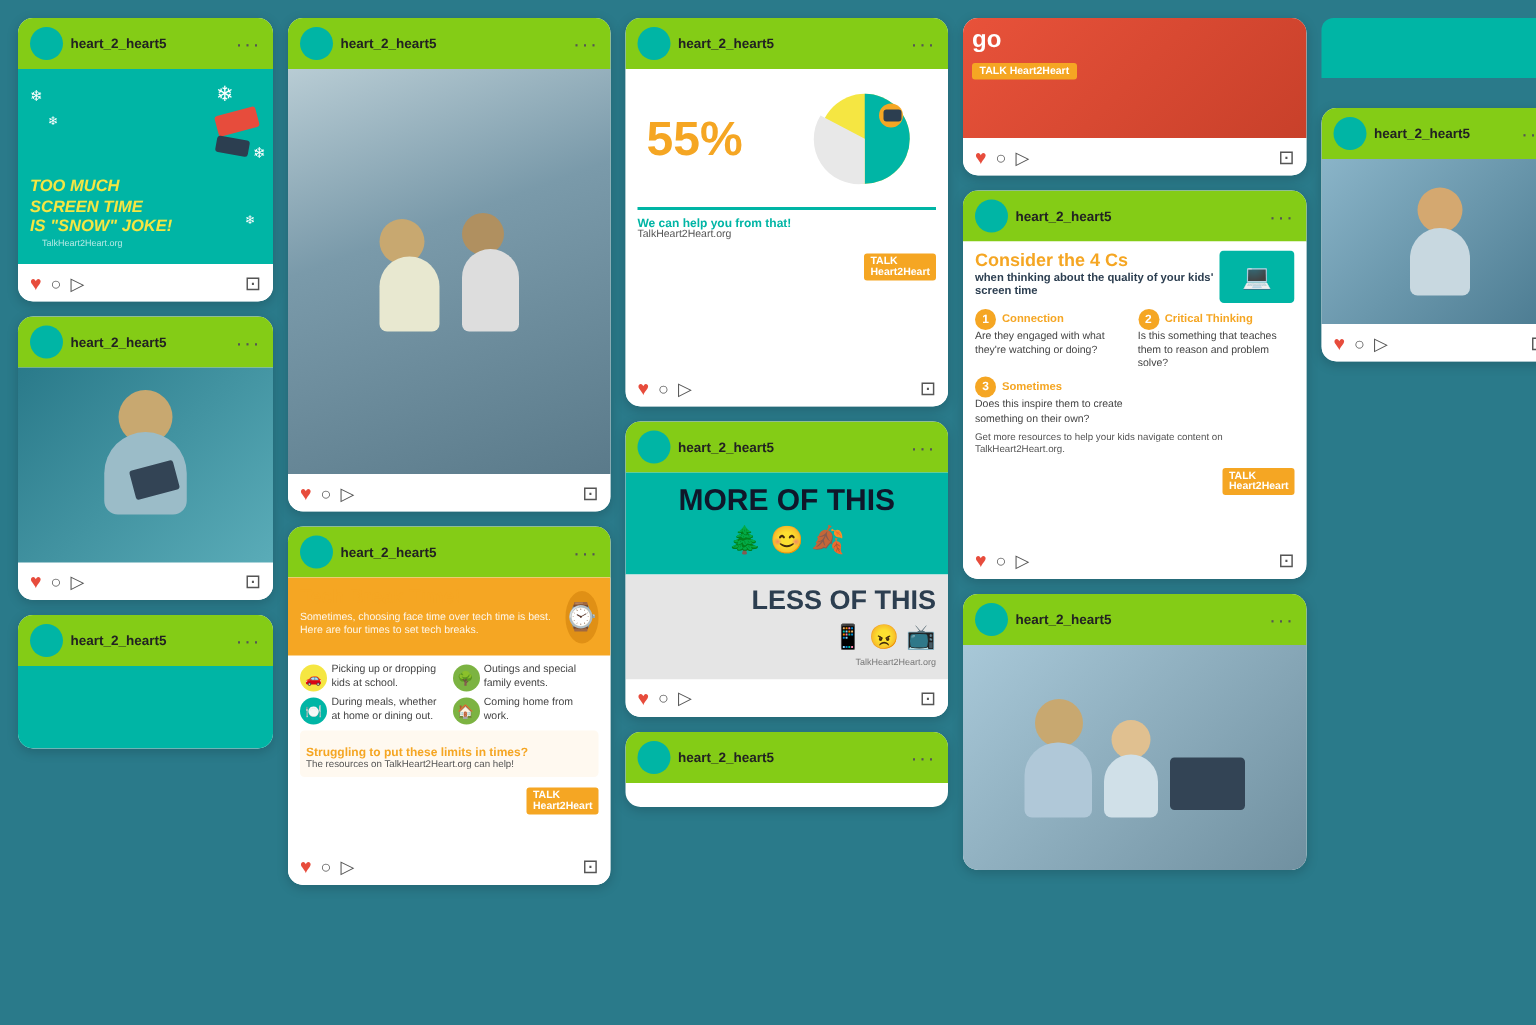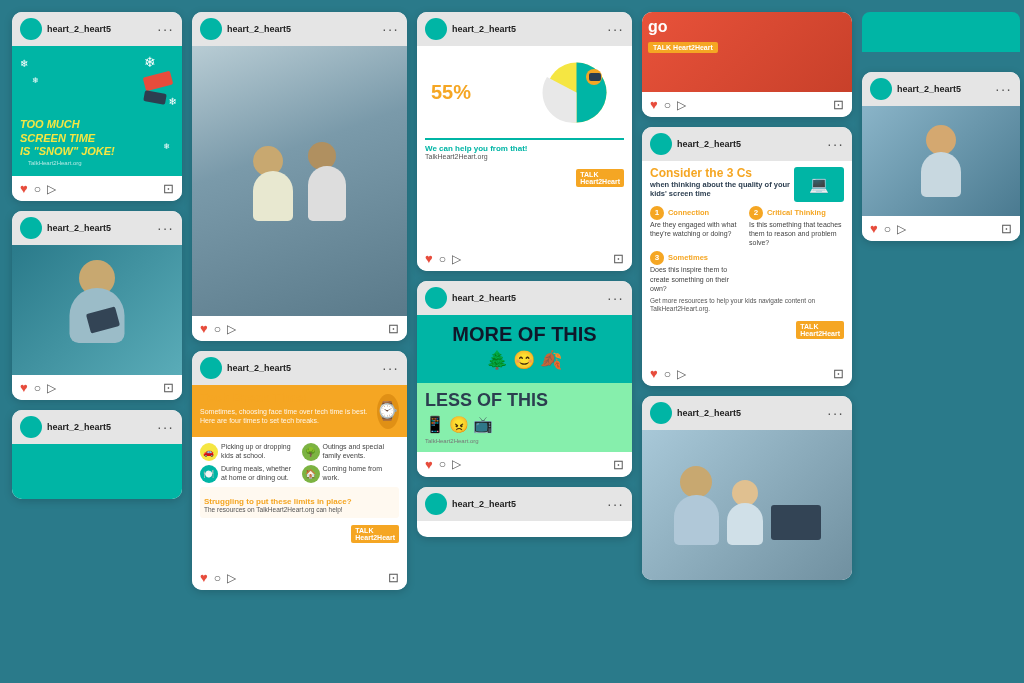--- a/index.html
+++ b/index.html
@@ -16,21 +16,21 @@
       border-radius: 10px;
       overflow: hidden;
       box-shadow: 0 2px 8px rgba(0,0,0,0.18);
     }
 
     .post-header {
       display: flex;
       align-items: center;
       justify-content: space-between;
       padding: 6px 8px;
-      background: #e5e5e5;
+      background: #84cc16;
     }
 
     .post-header-left {
       display: flex;
       align-items: center;
       gap: 5px;
     }
 
     .avatar {
       width: 22px;
@@ -199,21 +199,21 @@
     .stats-chart-area {
       display: flex;
       align-items: center;
       justify-content: center;
       margin-bottom: 6px;
       position: relative;
       height: 80px;
     }
     .stats-number {
       color: #f5a623;
-      font-size: 20px;
+      font-size: 32px;
       font-weight: 900;
       line-height: 1;
       position: absolute;
       left: 6px;
       top: 50%;
       transform: translateY(-50%);
     }
     .stats-desc {
       font-size: 9px;
       color: #222;
@@ -239,23 +239,23 @@
       font-size: 20px;
       font-weight: 900;
       text-transform: uppercase;
       line-height: 1.1;
     }
     .more-emojis {
       font-size: 18px;
       margin: 4px 0;
     }
     .less-section {
-      background: #86efac;
+      background: #e5e5e5;
       padding: 8px;
-      text-align: left;
+      text-align: right;
     }
     .less-title {
       color: #2c3e50;
       font-size: 18px;
       font-weight: 900;
       text-transform: uppercase;
       line-height: 1.1;
     }
     .less-emojis {
       font-size: 16px;
@@ -504,21 +504,21 @@
           <div class="techbreak-item">
             <div class="tb-icon tb-teal">🍽️</div>
             <div class="techbreak-item-text">During meals, whether at home or dining out.</div>
           </div>
           <div class="techbreak-item">
             <div class="tb-icon" style="background:#7cb342;">🏠</div>
             <div class="techbreak-item-text">Coming home from work.</div>
           </div>
         </div>
         <div style="background:#fff9f0;padding:4px;border-radius:3px;margin-top:4px;">
-          <div class="techbreak-cta">Struggling to put these limits in place?</div>
+          <div class="techbreak-cta">Struggling to put these limits in times?</div>
           <div class="techbreak-cta-sub">The resources on TalkHeart2Heart.org can help!</div>
         </div>
         <div style="display:flex;justify-content:flex-end;margin-top:4px;">
           <div class="talk-badge">TALK<br>Heart2Heart</div>
         </div>
       </div>
       <div class="post-footer">
         <div class="footer-icons">
           <span class="icon-heart">♥</span>
           <span class="icon-comment">○</span>
@@ -603,21 +603,21 @@
         <div class="post-header-left">
           <div class="avatar"></div>
           <span class="username">heart_2_heart5</span>
         </div>
         <span class="dots">···</span>
       </div>
     </div>
 
   </div>
 
-  <div class="col4" style="width:210px; flex-shrink:0;">
+  <div class="col4" style="width:229px; flex-shrink:0;">
 
     <div class="post-card">
       <div class="card-orange-bg" style="background:linear-gradient(135deg,#e8523a 0%,#c8402a 100%);">
         <div style="font-size:16px;font-weight:900;color:#fff;">go</div>
         <div style="background:#f5a623;color:#fff;font-size:7px;font-weight:bold;padding:2px 5px;border-radius:2px;display:inline-block;margin-top:4px;">TALK Heart2Heart</div>
       </div>
       <div class="post-footer">
         <div class="footer-icons">
           <span class="icon-heart">♥</span>
           <span class="icon-comment">○</span>
@@ -631,21 +631,21 @@
       <div class="post-header">
         <div class="post-header-left">
           <div class="avatar"></div>
           <span class="username">heart_2_heart5</span>
         </div>
         <span class="dots">···</span>
       </div>
       <div class="card-4cs">
         <div style="overflow:hidden;">
           <div class="cs-laptop">💻</div>
-          <div class="cs-title">Consider the 3 Cs</div>
+          <div class="cs-title">Consider the 4 Cs</div>
           <div class="cs-subtitle">when thinking about the quality of your kids' screen time</div>
         </div>
         <div class="cs-grid">
           <div class="cs-item">
             <span class="cs-item-num">1</span>
             <span class="cs-item-title">Connection</span><br>
             <span>Are they engaged with what they're watching or doing?</span>
           </div>
           <div class="cs-item">
             <span class="cs-item-num">2</span>

